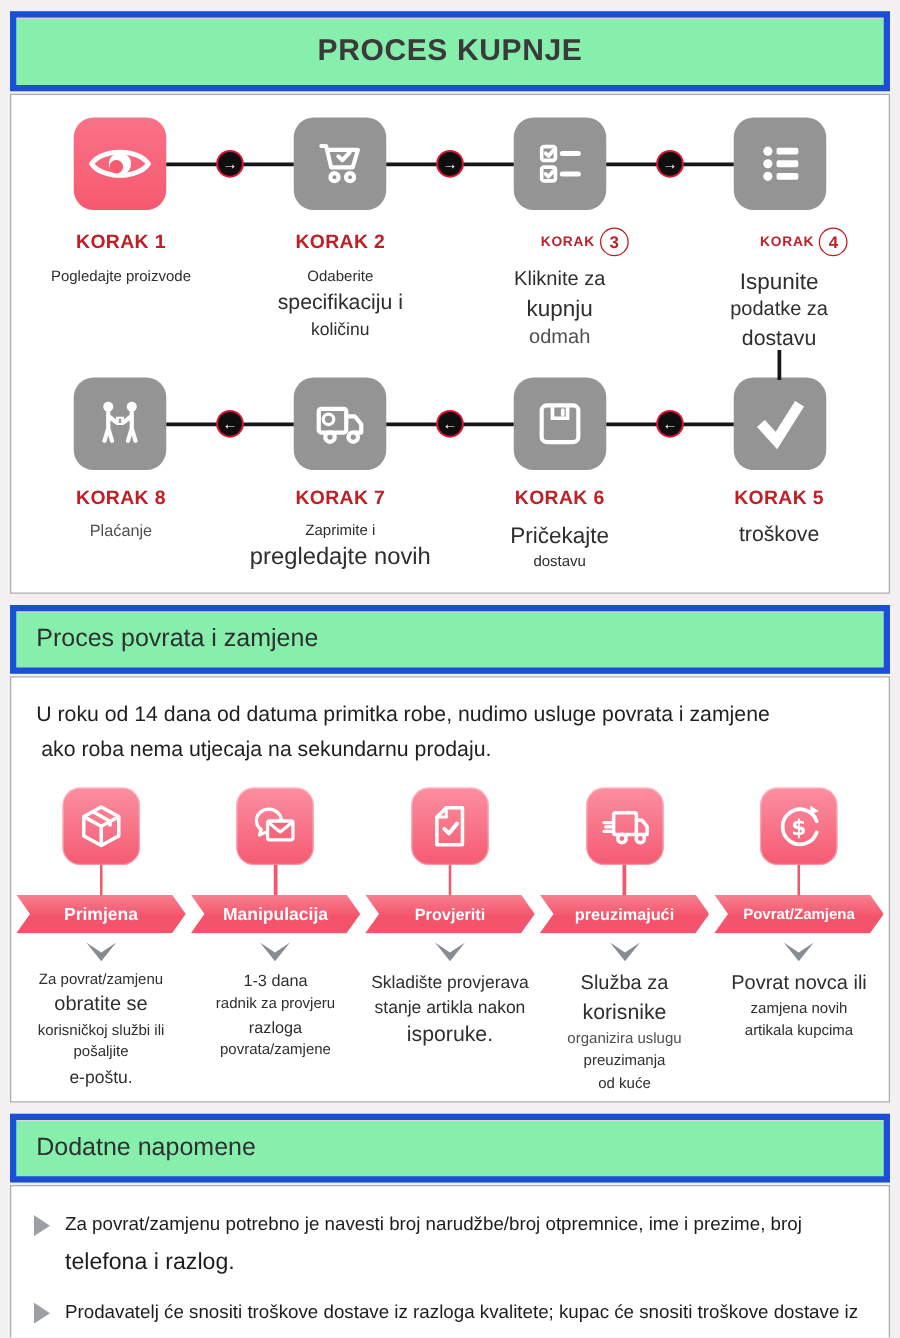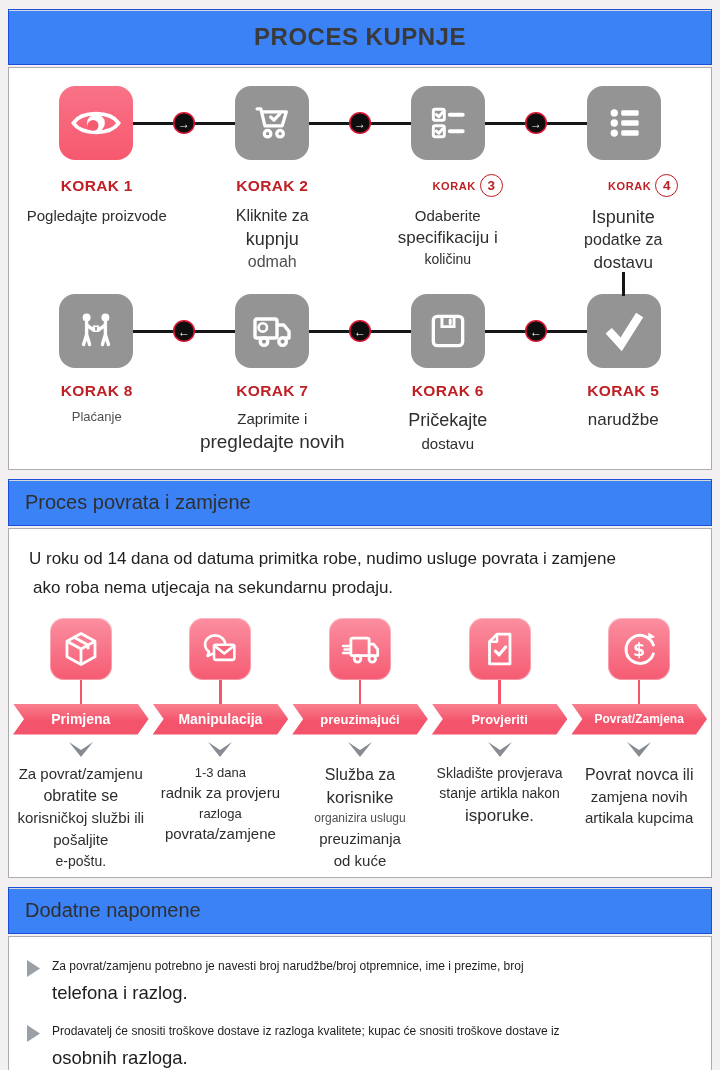--- a/index.html
+++ b/index.html
@@ -4,21 +4,21 @@
 <style>
   html,body{margin:0;padding:0;}
   body{
     width:720px;height:1070px;background:#F2F0F1;
     font-family:"Liberation Sans","DejaVu Sans",sans-serif;
     color:#2b2b2b;overflow:hidden;
   }
   .page{padding:9px 8px;}
   .section{margin-bottom:9px;}
   .sec-header{
-    background:#3b82f6;border:1px solid #1d4ed8;
+    background:#86efac;border:5px solid #1d4ed8;
     box-shadow:inset 0 1px 0 #d9d8d8;
     color:#333;margin-bottom:2px;
   }
   .sec-header.center{ text-align:center;font-size:24px;letter-spacing:.5px;padding:13px 0;font-weight:600;color:#3a3a3a;}
   .sec-header.left{ font-size:20px;padding:11px 0 11px 16px;color:#2f2f2f;}
   .sec-body{
     background:#fff;border:1px solid #adacac;
   }
 
   
@@ -51,21 +51,21 @@
     display:inline-flex;align-items:center;justify-content:center;
     font-size:13.5px;font-weight:bold;color:#BE2026;margin-left:2px;
   }
   .desc-row{margin-top:8px;}
   .desc{text-align:center;color:#2e2e2e;}
   .desc span{display:block;margin:1px 0;line-height:1.3;}
   .vconn-row{height:19px;position:relative;}
   .vconn{position:absolute;left:calc(87.5% - 1px);top:-3px;width:2.5px;height:24px;background:#161616;}
 
   .t12{font-size:12px;} .t13{font-size:13px;} .t14{font-size:14px;}
-  .t15{font-size:15px;} .t16{font-size:16px;} .t17{font-size:17px;}
+  .t15{font-size:12px;} .t16{font-size:16px;} .t17{font-size:17px;}
   .t18{font-size:18px;} .t19{font-size:19px;}
   .gray{color:#4f4f4f;}
 
   
   .r-body{padding:14px 0 4px 0;}
   .intro{padding:2px 20px 16px 20px;font-size:17px;line-height:1.65;color:#1f1f1f;}
   .intro span{display:block;}
   .intro .l2{padding-left:4px;}
   .stages{display:grid;grid-template-columns:repeat(5,1fr);padding:0 2px;}
   .stage{display:flex;flex-direction:column;align-items:center;padding:0 2px;}
@@ -85,21 +85,21 @@
   .b14{font-size:14px;} .b13{font-size:13px;} .b12{font-size:12px;}
   .chev-down{margin:7px 0 5px 0;}
   .stage-text{text-align:center;color:#2e2e2e;}
   .stage-text span{display:block;margin:2px 0;line-height:1.32;}
 
   
   .n-body{padding:20px 18px 22px 18px;}
   .note-item{display:flex;align-items:flex-start;gap:12px;margin-bottom:16px;}
   .note-bullet{flex:0 0 auto;margin-top:3px;}
   .note-lines{color:#1d1d1d;}
-  .note-l1{display:block;font-size:12px;line-height:1.5;}
+  .note-l1{display:block;font-size:15px;line-height:1.5;}
   .note-l2{display:block;font-size:18.5px;line-height:1.5;margin-top:4px;}
 </style>
 </head>
 <body>
 
 <div class="page">
 
   <div class="section">
     <div class="sec-header center">
       <span>PROCES KUPNJE</span>
@@ -169,28 +169,28 @@
           <span class="korak-small">KORAK</span>
           <span class="circle-num">4</span>
         </div>
       </div>
 
       <div class="grid4 desc-row">
         <div class="desc">
           <span class="t15">Pogledajte proizvode</span>
         </div>
         <div class="desc">
+          <span class="t15">Odaberite</span>
+          <span class="t17">specifikaciju i</span>
+          <span class="t14">količinu</span>
+        </div>
+        <div class="desc">
           <span class="t16">Kliknite za</span>
           <span class="t18">kupnju</span>
           <span class="t16 gray">odmah</span>
-        </div>
-        <div class="desc">
-          <span class="t15">Odaberite</span>
-          <span class="t17">specifikaciju i</span>
-          <span class="t14">količinu</span>
         </div>
         <div class="desc">
           <span class="t18">Ispunite</span>
           <span class="t16">podatke za</span>
           <span class="t17">dostavu</span>
         </div>
       </div>
 
       <div class="vconn-row">
         <div class="vconn"></div>
@@ -266,21 +266,21 @@
         </div>
         <div class="desc">
           <span class="t15">Zaprimite i</span>
           <span class="t19">pregledajte novih</span>
         </div>
         <div class="desc">
           <span class="t18">Pričekajte</span>
           <span class="t15">dostavu</span>
         </div>
         <div class="desc">
-          <span class="t17">narudžbe</span>
+          <span class="t17">troškove</span>
         </div>
       </div>
 
     </div>
   </div>
 
   <div class="section">
     <div class="sec-header left">
       <span>Proces povrata i zamjene</span>
     </div>
@@ -337,20 +337,42 @@
           <div class="stage-text">
             <span class="t13">1-3 dana</span>
             <span class="t15">radnik za provjeru</span>
             <span class="t13">razloga</span>
             <span class="t15">povrata/zamjene</span>
           </div>
         </div>
 
         <div class="stage">
           <div class="r-icon">
+            <svg width="42" height="42" viewBox="0 0 24 24" fill="none" stroke="#fff" stroke-linecap="round" stroke-linejoin="round">
+              <path d="M17.7 3.5h-7.4L6 7.8v12.7h11.7z" stroke-width="1.6"></path>
+              <path d="M10.3 3.5v4.3H6" stroke-width="1.4"></path>
+              <path d="M9.4 13.2l2.1 2.1 3.7-4.5" stroke-width="1.8"></path>
+            </svg>
+          </div>
+          <div class="pink-line"></div>
+          <div class="banner b13">
+            <span>Provjeriti</span>
+          </div>
+          <svg class="chev-down" width="24" height="15" viewBox="0 0 24 15">
+              <polygon points="0,0 12,8 24,0 12,15" fill="#878C92"></polygon>
+            </svg>
+          <div class="stage-text">
+            <span class="t14">Skladište provjerava</span>
+            <span class="t14">stanje artikla nakon</span>
+            <span class="t17">isporuke.</span>
+          </div>
+        </div>
+
+        <div class="stage">
+          <div class="r-icon">
             <svg width="42" height="42" viewBox="0 0 24 24" fill="none" stroke="#fff" stroke-width="1.6" stroke-linecap="round" stroke-linejoin="round">
               <rect x="6.8" y="5.8" width="10.4" height="10" rx="1"></rect>
               <path d="M17.2 9.2h2.6l2.3 3v3.6h-2"></path>
               <circle cx="10.6" cy="17.6" r="1.9"></circle>
               <circle cx="19" cy="17.6" r="1.9"></circle>
               <path d="M2.4 10.3h3.5M3.2 12.3h2.7M2.4 14.3h3.5" stroke-width="1.5"></path>
             </svg>
           </div>
           <div class="pink-line"></div>
           <div class="banner b13">
@@ -363,42 +385,20 @@
             <span class="t16">Služba za</span>
             <span class="t17">korisnike</span>
             <span class="t12 gray">organizira uslugu</span>
             <span class="t15">preuzimanja</span>
             <span class="t15">od kuće</span>
           </div>
         </div>
 
         <div class="stage">
           <div class="r-icon">
-            <svg width="42" height="42" viewBox="0 0 24 24" fill="none" stroke="#fff" stroke-linecap="round" stroke-linejoin="round">
-              <path d="M17.7 3.5h-7.4L6 7.8v12.7h11.7z" stroke-width="1.6"></path>
-              <path d="M10.3 3.5v4.3H6" stroke-width="1.4"></path>
-              <path d="M9.4 13.2l2.1 2.1 3.7-4.5" stroke-width="1.8"></path>
-            </svg>
-          </div>
-          <div class="pink-line"></div>
-          <div class="banner b13">
-            <span>Provjeriti</span>
-          </div>
-          <svg class="chev-down" width="24" height="15" viewBox="0 0 24 15">
-              <polygon points="0,0 12,8 24,0 12,15" fill="#878C92"></polygon>
-            </svg>
-          <div class="stage-text">
-            <span class="t14">Skladište provjerava</span>
-            <span class="t14">stanje artikla nakon</span>
-            <span class="t17">isporuke.</span>
-          </div>
-        </div>
-
-        <div class="stage">
-          <div class="r-icon">
             <svg width="42" height="42" viewBox="0 0 24 24">
               <path d="M20.2 9.7A8 8 0 1 0 20.2 14.8" fill="none" stroke="#fff" stroke-width="1.7" stroke-linecap="round"></path>
               <polygon points="17.4,2.6 21.2,5.1 17.1,6.6" fill="#fff"></polygon>
               <text x="12" y="15.8" text-anchor="middle" font-size="10" font-weight="bold" fill="#fff" font-family="DejaVu Sans, sans-serif">$</text>
             </svg>
           </div>
           <div class="pink-line"></div>
           <div class="banner b12">
             <span>Povrat/Zamjena</span>
           </div>

